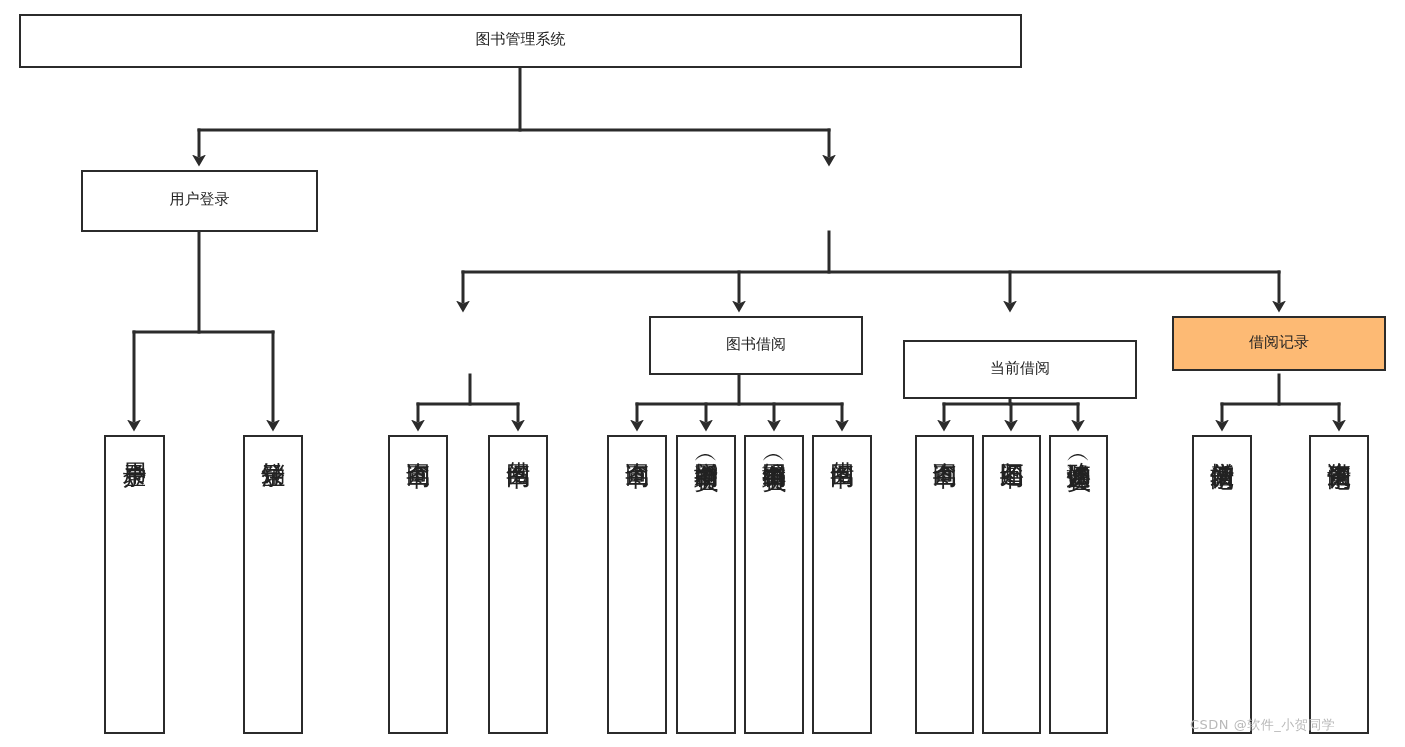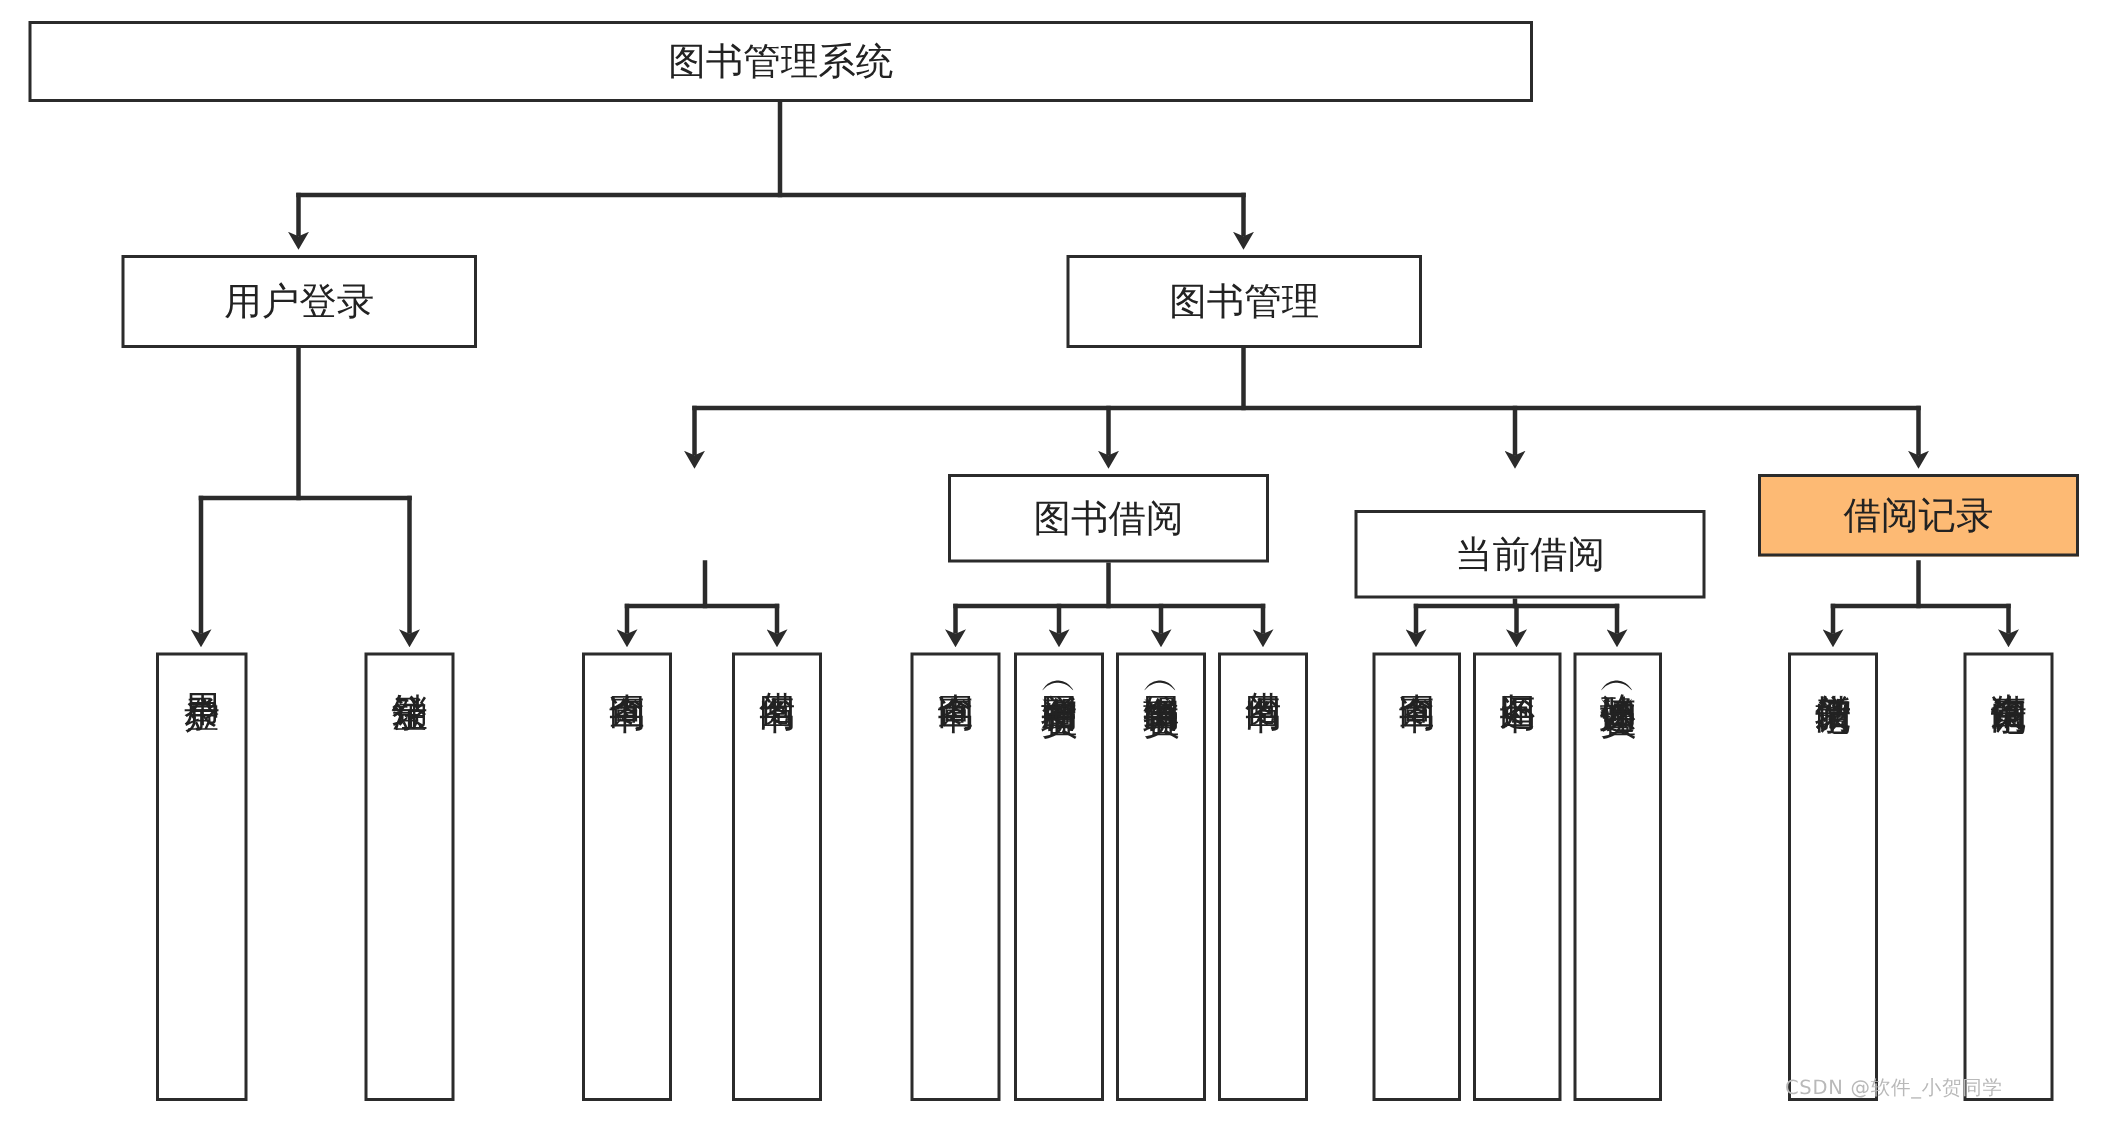--- a/index.html
+++ b/index.html
@@ -2,21 +2,21 @@
 <html style="background: rgb(255, 255, 255);"><head>
 <meta charset="utf-8">
 <style>
   html,body{margin:0;padding:0;background:#ffffff;}
   body{font-family:"DejaVu Sans","Liberation Sans",sans-serif;}
   #stage{position:relative;width:1405px;height:747px;background:#ffffff;overflow:hidden;}
   svg#wires{position:absolute;left:0;top:0;width:1405px;height:747px;}
   .node{position:absolute;box-sizing:border-box;background:#ffffff;
         border:2px solid #2b2b2b;display:flex;align-items:center;justify-content:center;}
   .node .lbl{color:#222222;line-height:1.18;text-align:center;white-space:pre-line;}
-  .h-node .lbl{font-size:25px;}
+  .h-node .lbl{font-size:15px;font-family:Liberation Mono, monospace;}
   .v-node{padding:6px 2px;align-items:flex-start;}
   .v-node .lbl{writing-mode:vertical-rl;text-orientation:upright;
                font-size:24px;letter-spacing:1px;line-height:1.02;white-space:nowrap;}
   .watermark{position:absolute;color:#b9b9b9;font-size:13px;letter-spacing:.5px;
              white-space:nowrap;pointer-events:none;}
 </style>
 </head>
 <body>
 
 <div id="stage">
@@ -71,25 +71,22 @@
     </g>
   </svg>
 
   <div class="node h-node" style="left: 19px; top: 14px; width: 1003px; height: 54px; border-color: rgb(43, 43, 43); background: rgb(255, 255, 255);">
     <span class="lbl" style="color: rgb(34, 34, 34);">图书管理系统</span>
   </div>
 
   <div class="node h-node" style="left: 81px; top: 170px; width: 237px; height: 62px; border-color: rgb(43, 43, 43); background: rgb(255, 255, 255);">
     <span class="lbl" style="color: rgb(34, 34, 34);">用户登录</span>
   </div>
-  <div class="node h-node" style="left: 711px; top: 170px; width: 237px; height: 62px; border-color: rgb(43, 43, 43); background: rgb(255, 255, 255);">
-    <span class="lbl" style="color: rgb(34, 34, 34);">图书管理</span>
-  </div>
 
-  <div class="node h-node" style="left: 632px; top: 316px; width: 214px; height: 59px; border-color: rgb(43, 43, 43); background: rgb(255, 255, 255);">
+  <div class="node h-node" style="left: 649px; top: 316px; width: 214px; height: 59px; border-color: rgb(43, 43, 43); background: rgb(255, 255, 255);">
     <span class="lbl" style="color: rgb(34, 34, 34);">图书借阅</span>
   </div>
   <div class="node h-node" style="left: 903px; top: 316px; width: 234px; height: 59px; border-color: rgb(43, 43, 43); background: rgb(255, 255, 255); margin-top: 24px;">
     <span class="lbl" style="color: rgb(34, 34, 34);">当前借阅</span>
   </div>
   <div class="node h-node" style="left: 1172px; top: 316px; width: 214px; height: 55px; border-color: rgb(43, 43, 43); background: #fdba74;">
     <span class="lbl" style="color: rgb(34, 34, 34);">借阅记录</span>
   </div>
 
   <div class="node v-node" style="left: 104px; top: 435px; width: 61px; height: 299px; border-color: rgb(43, 43, 43); background: rgb(255, 255, 255);">

